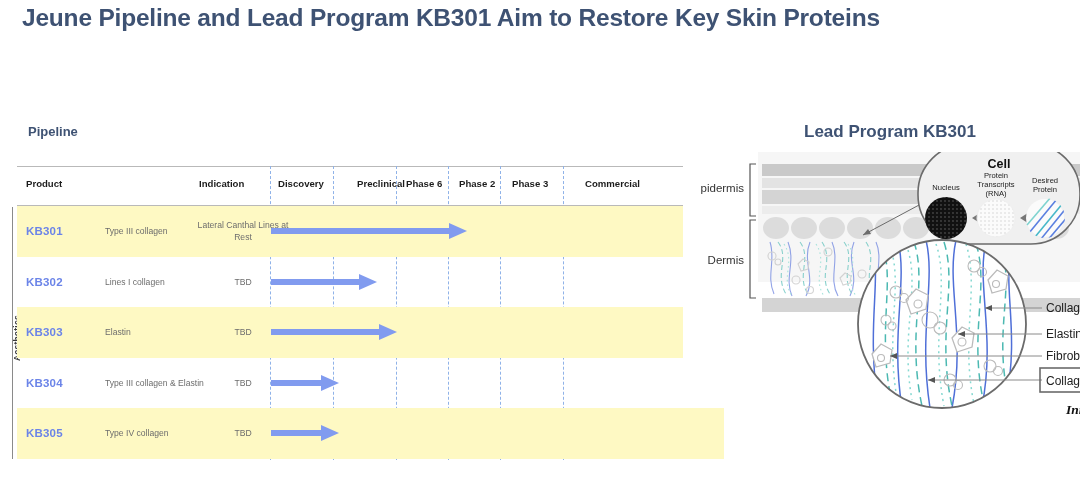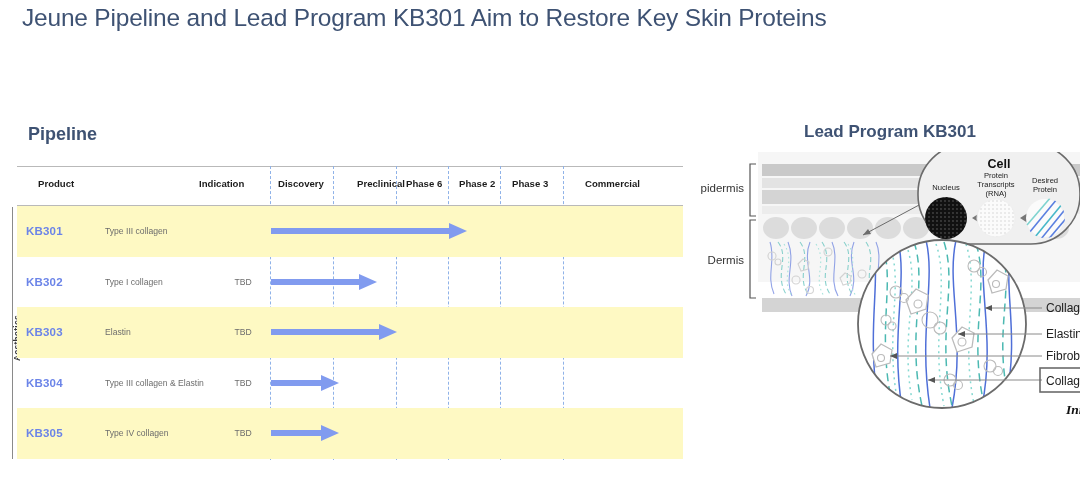--- a/index.html
+++ b/index.html
@@ -5,29 +5,29 @@
   html,body{margin:0;padding:0;}
   body{
     width:1080px;height:477px;
     background:#ffffff;
     font-family:"Liberation Sans","DejaVu Sans",sans-serif;
     position:relative;overflow:hidden;
     -webkit-font-smoothing:antialiased;
   }
   #page-title{
     position:absolute;left:22px;top:4px;
-    font-size:24.5px;font-weight:normal;color:#3e5273;
+    font-size:24.5px;font-weight:bold;color:#3e5273;
     letter-spacing:-0.2px;white-space:nowrap;
   }
 
   
   #pipeline-section{position:absolute;left:0;top:0;width:700px;height:477px;}
   #pipeline-heading{
     position:absolute;left:28px;top:124px;
-    font-size:18px;font-weight:bold;color:#3e5273;
+    font-size:13px;font-weight:bold;color:#3e5273;
   }
   #aesthetics-label{
     position:absolute;left:-23px;top:333px;
     width:80px;text-align:center;
     transform:rotate(-90deg);transform-origin:center center;
     font-size:8.5px;font-weight:bold;color:#3a3a3a;letter-spacing:.3px;
   }
   #aesthetics-bracket{
     position:absolute;left:12px;top:207px;width:1px;height:252px;
     background:#8a8a8a;
@@ -88,50 +88,51 @@
   <div id="pipeline-heading">Pipeline</div>
 
   <div id="aesthetics-bracket"></div>
   <div id="aesthetics-label">Aesthetics</div>
 
   <div id="pipeline-table">
 
     <div class="hdr-rule" id="hdr-rule-top"></div>
     <div class="hdr-rule" id="hdr-rule-bot"></div>
 
-    <div class="col-head" style="left:21px;">Product</div>
+    <div class="col-head" style="left:9px;">Product</div>
     <div class="col-head" style="left:88px;margin-top:32px;">Gene</div>
     <div class="col-head" style="left:182px;text-align:right;">Indication</div>
     <div class="col-head" style="left:261px;">Discovery</div>
     <div class="col-head" style="left:340px;">Preclinical</div>
     <div class="col-head" style="left:389px;">Phase 6</div>
     <div class="col-head" style="left:442px;text-align:right;">Phase 2</div>
     <div class="col-head" style="left:495px;">Phase 3</div>
     <div class="col-head" style="left:568px;">Commercial</div>
 
     <div class="vdash" style="left:253px;"></div>
     <div class="vdash" style="left:316px;"></div>
     <div class="vdash" style="left:379px;"></div>
     <div class="vdash" style="left:431px;"></div>
     <div class="vdash" style="left:483px;"></div>
     <div class="vdash" style="left:546px;"></div>
 
     <div class="prow shaded" style="top:40px;">
       <div class="product">KB301</div>
       <div class="gene">Type III collagen</div>
+      <div class="indication">Lateral Canthal Lines at Rest</div>
       <div class="arrow-wrap" style="left:254px;">
         <svg width="196" height="16" viewBox="0 0 196 16">
           <path d="M0 5 L178 5 L178 0 L196 8 L178 16 L178 11 L0 11 Z" fill="#819bef"></path>
         </svg>
       </div>
     </div>
 
     <div class="prow" style="top:90.5px;">
       <div class="product">KB302</div>
-      <div class="gene">Type I collagen</div>
+      <div class="gene">Lines I collagen</div>
       <div class="indication">TBD</div>
       <div class="arrow-wrap" style="left:254px;">
         <svg width="106" height="16" viewBox="0 0 106 16">
           <path d="M0 5 L88 5 L88 0 L106 8 L88 16 L88 11 L0 11 Z" fill="#819bef"></path>
         </svg>
       </div>
     </div>
 
     <div class="prow shaded" style="top:141px;">
       <div class="product">KB303</div>
@@ -148,21 +149,21 @@
       <div class="product">KB304</div>
       <div class="gene">Type III collagen &amp; Elastin</div>
       <div class="indication">TBD</div>
       <div class="arrow-wrap" style="left:254px;">
         <svg width="68" height="16" viewBox="0 0 68 16">
           <path d="M0 5 L50 5 L50 0 L68 8 L50 16 L50 11 L0 11 Z" fill="#819bef"></path>
         </svg>
       </div>
     </div>
 
-    <div class="prow shaded" style="top:242px;">
+    <div class="prow shaded" style="top:242px;padding-left:41px;">
       <div class="product">KB305</div>
       <div class="gene">Type IV collagen</div>
       <div class="indication">TBD</div>
       <div class="arrow-wrap" style="left:254px;">
         <svg width="68" height="16" viewBox="0 0 68 16">
           <path d="M0 5 L50 5 L50 0 L68 8 L50 16 L50 11 L0 11 Z" fill="#819bef"></path>
         </svg>
       </div>
     </div>
 

